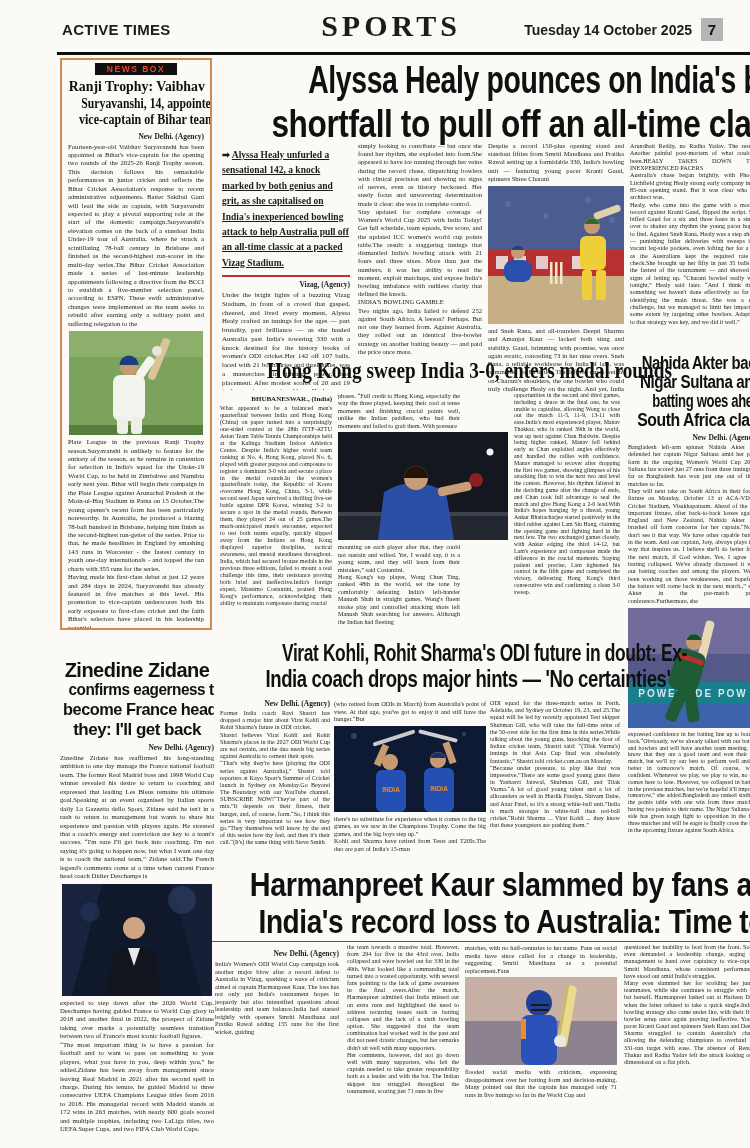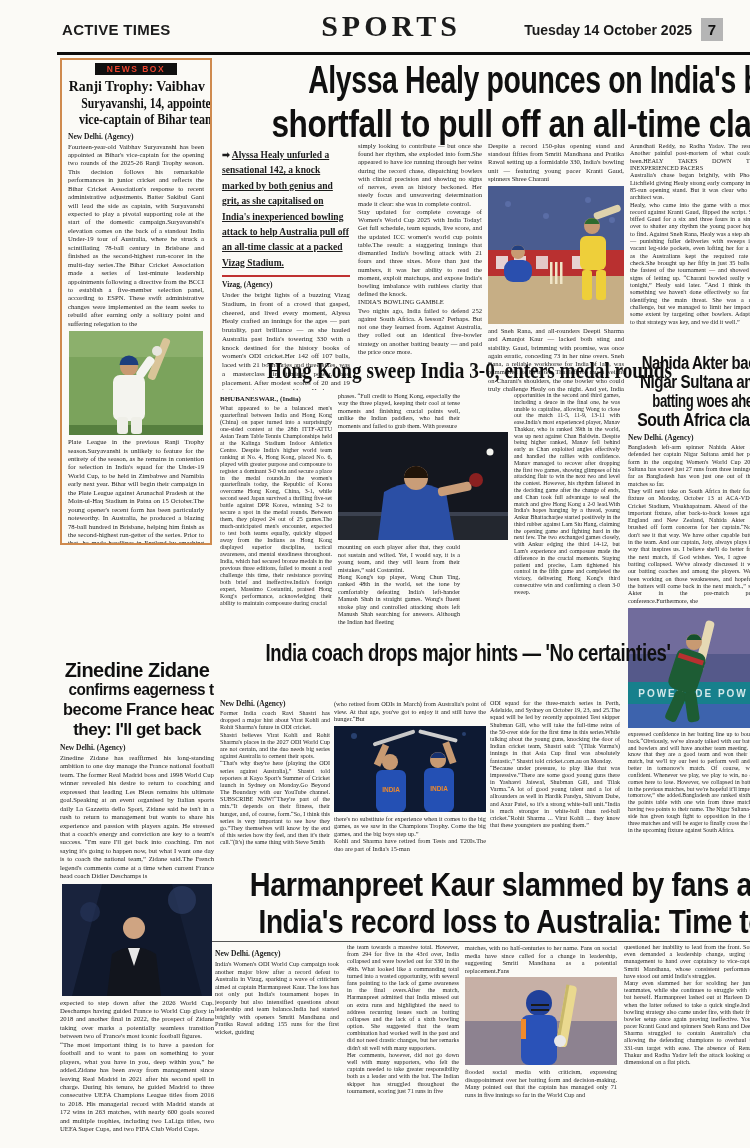--- a/index.html
+++ b/index.html
@@ -11,21 +11,21 @@
   .masthead{font-family:"Liberation Sans",sans-serif;font-weight:700;font-size:15px;letter-spacing:.3px;}
   .section-title{text-align:center;font-family:"Liberation Serif",serif;font-weight:700;font-size:30px;letter-spacing:4px;}
   .issue-date{font-family:"Liberation Sans",sans-serif;font-weight:700;font-size:14px;}
   .pagenum{width:22px;height:23px;background:#b5b5b5;color:#111;font-family:"Liberation Sans",sans-serif;
            font-weight:700;font-size:15px;display:flex;align-items:center;justify-content:center;}
   .hrule{background:#0d0d0d;}
   
   .hl-sans{text-align:center;font-family:"Liberation Sans",sans-serif;font-weight:700;letter-spacing:-.5px;color:#101010;}
   .hl-serif{text-align:center;font-family:"Liberation Serif",serif;font-weight:700;color:#101010;}
   .fitline{display:inline-block;white-space:nowrap;}
-  .dateline{font-weight:700;text-align:left;font-size:7.5px;margin:3px 0 2px;}
+  .dateline{font-weight:700;text-align:right;font-size:7.5px;margin:3px 0 2px;}
   .body{text-align:justify;white-space:pre-line;}
   .col{overflow:hidden;}
   
   .newsbox{border:2px solid #cf8a4e;padding:3px 6px;overflow:hidden;}
   .kicker{width:max-content;margin:0 auto 4px;background:#101010;color:#e8432e;
           font-family:"Liberation Sans",sans-serif;font-weight:700;font-size:8.5px;
           letter-spacing:1.5px;padding:1px 12px;}
   
   .standfirst-serif{font-weight:700;font-size:9.5px;line-height:1.62;text-align:left;}
   .standfirst-serif .sf-text{text-decoration:underline;}
@@ -40,21 +40,21 @@
 <body>
 
 <div class="page">
 
   <div class="abs masthead" style="left:30px;top:21px;">ACTIVE TIMES</div>
   <div class="abs section-title" style="left:0;right:0;top:9px;">SPORTS</div>
   <div class="abs issue-date" style="right:58px;top:22px;">Tuesday 14 October 2025</div>
   <div class="abs pagenum" style="right:27px;top:18px;">7</div>
   <div class="abs hrule" style="left:25px;top:52px;width:700px;height:3px;"></div>
 
-  <section class="abs newsbox" style="left:28px;top:58px;width:152px;height:487px;">
+  <section class="abs newsbox" style="left:28px;top:58px;width:152px;height:572px;">
     <div class="kicker">NEWS BOX</div>
     <h2>
       <div class="hl-serif" style="font-size:14px;line-height:16.5px;"><span class="fitline" style="transform: scaleX(0.987408); transform-origin: 50% 0px;">Ranji Trophy: Vaibhav</span></div>
       <div class="hl-serif" style="font-size:14px;line-height:16.5px;"><span class="fitline" style="transform: scaleX(0.83636); transform-origin: 50% 0px;">Suryavanshi, 14, appointed</span></div>
       <div class="hl-serif" style="font-size:14px;line-height:16.5px;text-decoration:underline;"><span class="fitline" style="transform: scaleX(0.860759); transform-origin: 50% 0px;">vice-captain of Bihar team</span></div>
     </h2>
     <div class="dateline">New Delhi. (Agency)</div>
     <p class="body" style="font-size:6.7px;line-height:1.26;">Fourteen-year-old Vaibhav Suryavanshi has been appointed as Bihar's vice-captain for the opening two rounds of the 2025-26 Ranji Trophy season. This decision follows his remarkable performances in junior cricket and reflects the Bihar Cricket Association's response to recent administrative adjustments. Batter Sakibul Gani will lead the side as captain, with Suryavanshi expected to play a pivotal supporting role at the start of the domestic campaign.Suryavanshi's elevation comes on the back of a standout India Under-19 tour of Australia, where he struck a scintillating 78-ball century in Brisbane and finished as the second-highest run-scorer in the multi-day series.The Bihar Cricket Association made a series of last-minute leadership appointments following a directive from the BCCI to establish a five-member selection panel, according to ESPN. These swift administrative changes were implemented as the team seeks to rebuild after earning only a solitary point and suffering relegation to the</p>
     <svg class="photo" width="134" height="104" viewBox="0 0 134 104">
       <rect width="134" height="104" fill="#7ba35c"></rect>
@@ -207,20 +207,21 @@
       <path d="M58.5 32 a7.8 7.8 0 0 1 15 0 z" fill="#14502c"></path>
       <rect x="44" y="42" width="30" height="42" rx="8" fill="#1d5c34" transform="rotate(18 59 63)"></rect>
       <rect x="46" y="48" width="26" height="5" fill="#b83030" transform="rotate(18 59 63)"></rect>
       <rect x="42" y="82" width="12" height="32" rx="4" fill="#1d5c34" transform="rotate(24 48 98)"></rect>
       <rect x="58" y="84" width="12" height="30" rx="4" fill="#1d5c34" transform="rotate(-8 64 99)"></rect>
     </svg>
     <p class="body" style="font-size:5.9px;line-height:1.16;">expressed confidence in her batting line up to bounce back.“Obviously, we've already talked with our batters and bowlers and will have another team meeting. We know that they are a good team and won their last match, but we'll try our best to perform well and do better in tomorrow's match. Of course, we're confident. Whenever we play, we play to win, no one comes here to lose. However, we collapsed in batting in the previous matches, but we're hopeful it'll improve tomorrow,” she added.Bangladesh are ranked sixth on the points table with one win from three matches, having two points to their name. The Nigar Sultana-led side has given tough fight to opposition in the first three matches and will be eager to finally cross the line in the upcoming fixture against South Africa.</p>
   </section>
 
   <h2 class="abs" style="left:185px;top:640px;width:405px;">
+    <div class="hl-sans" style="font-size:23px;line-height:26px;"><span class="fitline" style="transform: scaleX(0.757142); transform-origin: 50% 0px;">Virat Kohli, Rohit Sharma's ODI future in doubt: Ex-</span></div>
     <div class="hl-sans" style="font-size:23px;line-height:26px;"><span class="fitline" style="transform: scaleX(0.806773); transform-origin: 50% 0px;">India coach drops major hints — 'No certainties'</span></div>
   </h2>
 
   <div class="abs col" style="left:188px;top:696px;width:110px;height:176px;">
     <div class="dateline">New Delhi. (Agency)</div>
     <p class="body" style="font-size:6.1px;line-height:1.18;">Former India coach Ravi Shastri has dropped a major hint about Virat Kohli and Rohit Sharma's future in ODI cricket.
 Shastri believes Virat Kohli and Rohit Sharma's places in the 2027 ODI World Cup are not certain, and the duo needs big series against Australia to cement their spots.
 “That's why they're here (playing the ODI series against Australia),” Shastri told reporters at Kayo Sport's Summer of Cricket launch in Sydney on Monday.Go Beyond The Boundary with our YouTube channel. SUBSCRIBE NOW!“They're part of the mix.”It depends on their fitness, their hunger, and, of course, form.“So, I think this series is very important to see how they go.”They themselves will know by the end of this series how thy feel, and then it's their call.“(It's) the same thing with Steve Smith</p>
   </div>
 

